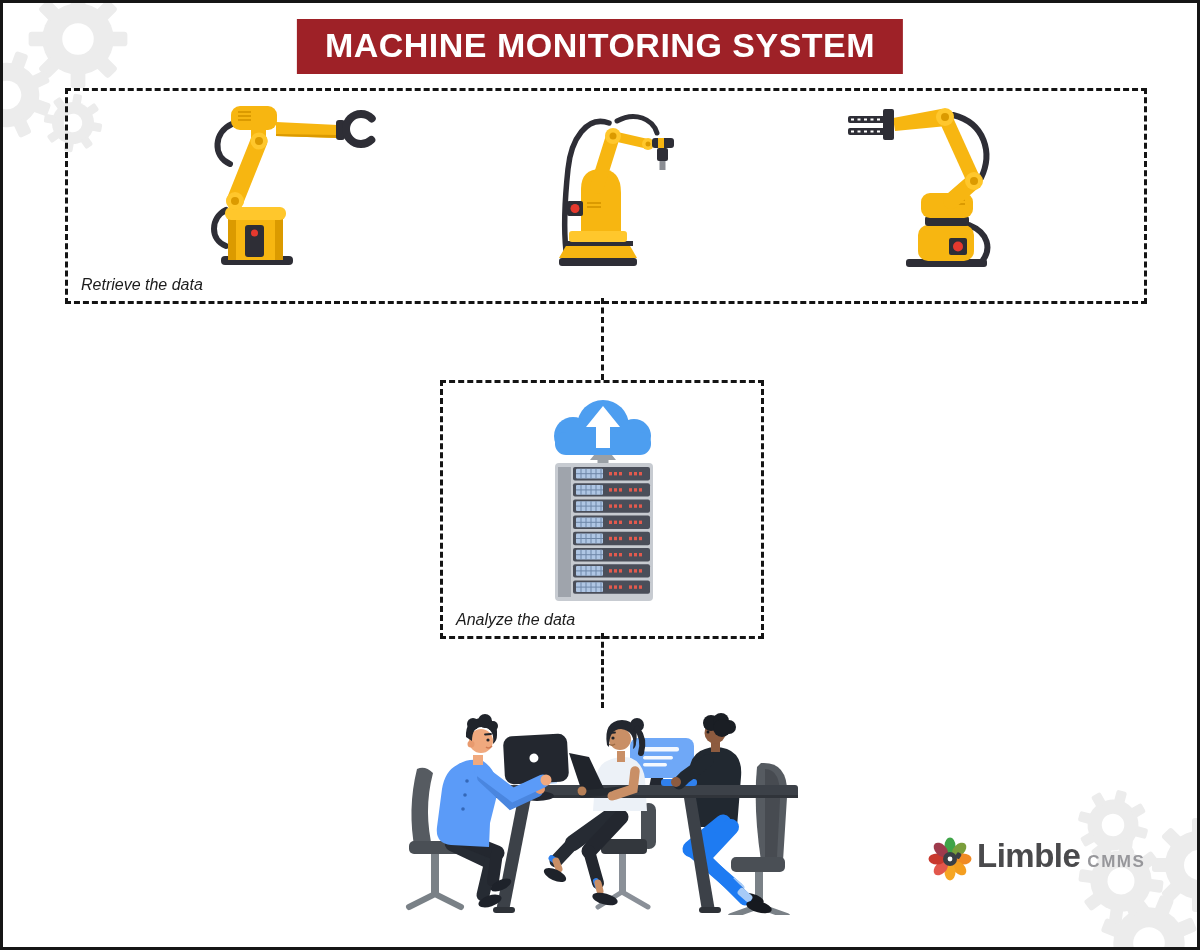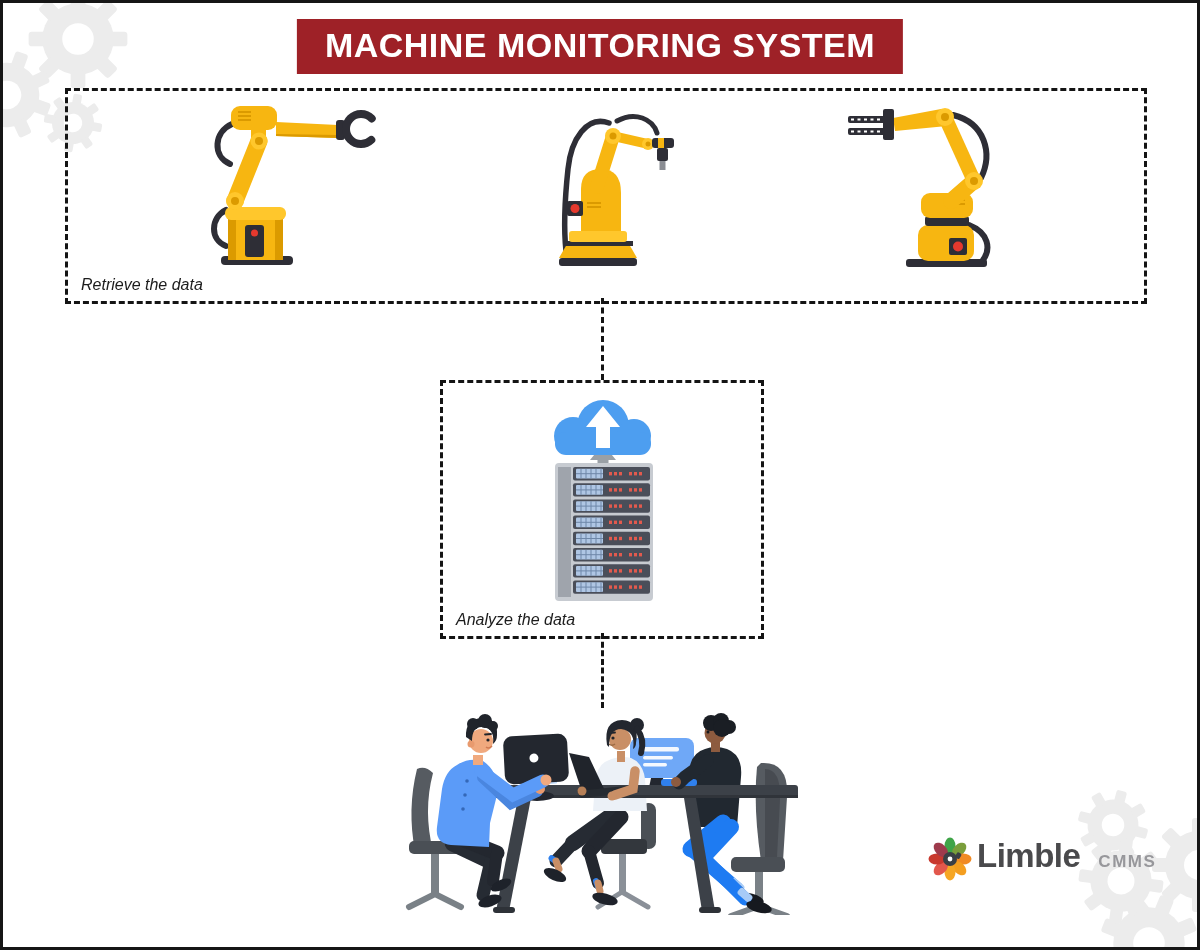--- a/index.html
+++ b/index.html
@@ -15,21 +15,21 @@
   .box-transfer{left:437px;top:377px;width:318px;height:253px;}
   .box-analyze{left:62px;top:705px;width:1076px;height:207px;}
   .connector{position:absolute;width:0;border-left:3px dashed #141414;}
   .conn1{left:598px;top:295px;height:82px;}
   .conn2{left:598px;top:630px;height:75px;}
   .sec-label{position:absolute;left:13px;bottom:7px;font-style:italic;
     font-size:16px;color:#1c1c1c;white-space:nowrap;}
   .logo{position:absolute;left:925px;top:834px;display:flex;gap:5px;}
   .logo-text{display:flex;align-items:baseline;}
   .logo-name{font-size:33px;font-weight:bold;color:#4A4A4C;letter-spacing:-.5px;}
-  .logo-suffix{font-size:17px;font-weight:bold;color:#97979B;letter-spacing:1.5px;margin-left:18px;}
+  .logo-suffix{font-size:17px;font-weight:bold;color:#97979B;letter-spacing:1.5px;margin-left:7px;}
   svg{display:block;}
 </style>
 </head>
 <body>
 
 <div class="canvas">
 
   <svg class="abs" style="left:0;top:0" width="1200" height="950" viewBox="0 0 1200 950">
     <defs>
       <g id="gear">

